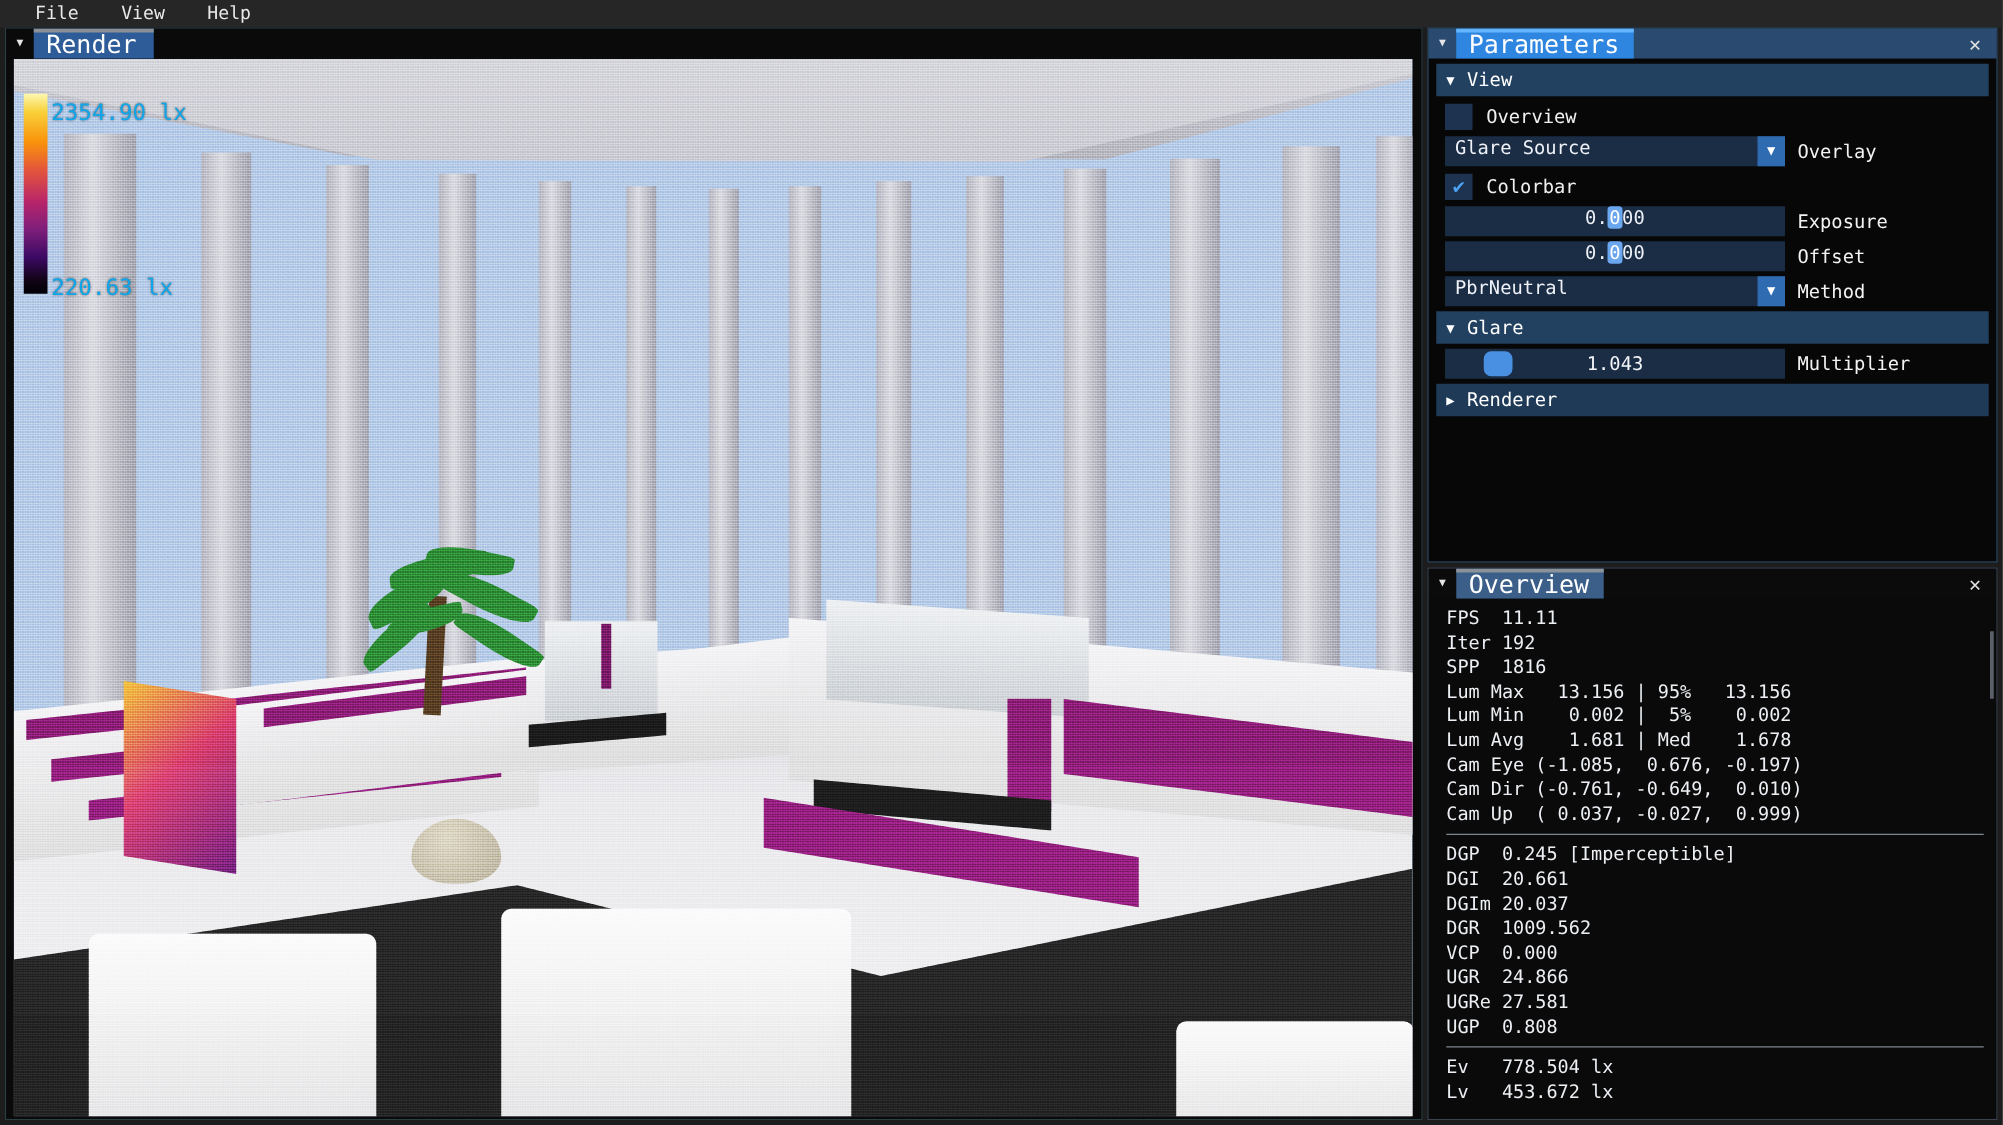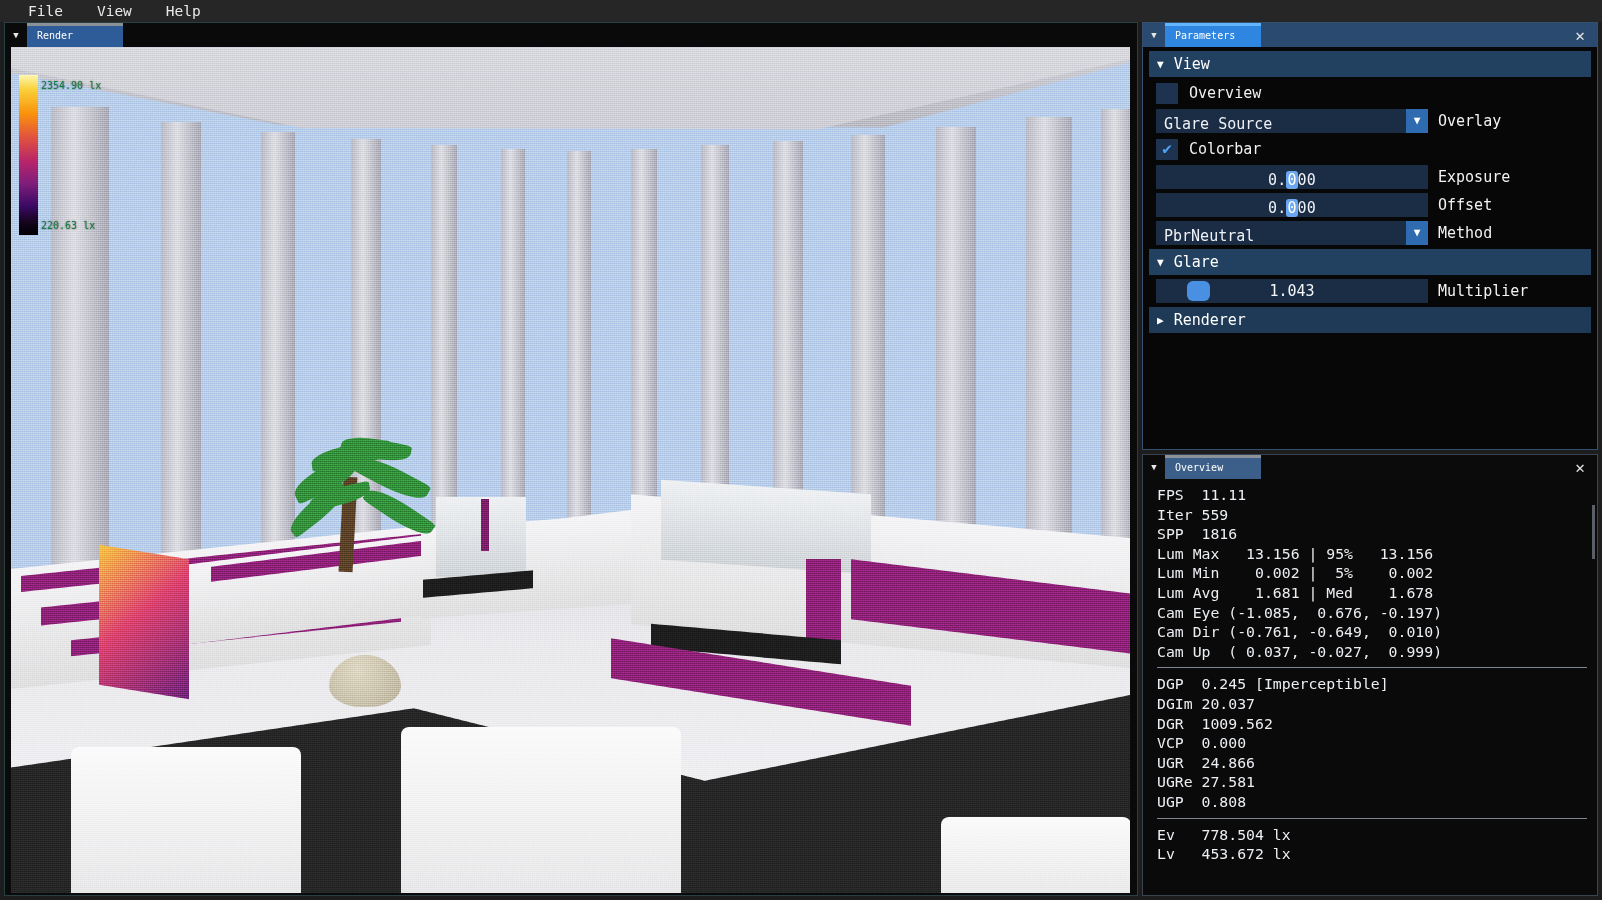--- a/index.html
+++ b/index.html
@@ -71,23 +71,23 @@
 
   .collapse-arrow {
     width: 22px;
     display: flex; align-items: center; justify-content: center;
     color: #e6e6e6;
     font-size: 9px;
     cursor: pointer;
   }
   .tab {
     position: relative;
-    display: flex; align-items: center;
+    display: flex; 
     padding: 0 12px 0 10px;
-    font-size: 10px;
+    font-size: 20px;
     color: #ffffff;
     cursor: pointer;
     min-width: 96px;
   }
   .tab-render { background: #2d5c98; }
   .tab-params { background: #2f86e0; }
   .tab-overview { background: #3b5f88; }
 
   .tab::before {
     content: "";
@@ -210,22 +210,22 @@
       #f9930b 24%,
       #e4563b 38%,
       #b8256a 54%,
       #7d1e7b 68%,
       #3b0963 82%,
       #120417 93%,
       #000004 100%);
   }
   .cb-label {
     position: absolute;
-    color: #15803d;
-    font-size: 10px;
+    color: #0ea5e9;
+    font-size: 18px;
     text-shadow: 0 0 2px rgba(0,0,0,.55);
     white-space: nowrap;
   }
   .cb-top { left: 30px; top: 33px; }
   .cb-bot { left: 30px; top: 173px; }
 
   
   .params-body {
     position: relative;
     width: 100%; height: calc(100% - 24px);
@@ -254,21 +254,21 @@
     display:flex; align-items:center; justify-content:center;
     cursor:pointer;
   }
   .cbox.checked { background:#1e3350; }
   .cbox .tick { color:#4ea3f5; font-size:16px; line-height:1; font-weight:bold; }
   .cbox-label { color:#f0f0f0; font-size:15px; margin-left:11px; }
 
   .field {
     height: 24px;
     background: #1b2c45;
-    display: flex; align-items: flex-end;
+    display: flex; align-items: flex-start;
     padding: 0 8px;
     color: #eef2f8;
     font-size: 15px;
     cursor: text;
     position: relative;
   }
   .field-combo { width: 272px; padding-right: 0; cursor: pointer; }
   .combo-text { flex:1; }
   .combo-arrow {
     width: 22px; height: 24px;
@@ -503,34 +503,35 @@
       </div>
       <div class="tabbar-spacer"></div>
       <div class="tab-close">✕</div>
     </div>
 
     <div class="overview-body">
       <div class="scrollhint"></div>
 
       <div>
         <div class="ov-line">FPS  11.11</div>
-        <div class="ov-line">Iter 559</div>
+        <div class="ov-line">Iter 192</div>
         <div class="ov-line">SPP  1816</div>
         <div class="ov-line">Lum Max   13.156 | 95%   13.156</div>
         <div class="ov-line">Lum Min    0.002 |  5%    0.002</div>
         <div class="ov-line">Lum Avg    1.681 | Med    1.678</div>
         <div class="ov-line">Cam Eye (-1.085,  0.676, -0.197)</div>
         <div class="ov-line">Cam Dir (-0.761, -0.649,  0.010)</div>
         <div class="ov-line">Cam Up  ( 0.037, -0.027,  0.999)</div>
       </div>
 
       <div class="ov-sep"></div>
 
       <div>
         <div class="ov-line">DGP  0.245 [Imperceptible]</div>
+        <div class="ov-line">DGI  20.661</div>
         <div class="ov-line">DGIm 20.037</div>
         <div class="ov-line">DGR  1009.562</div>
         <div class="ov-line">VCP  0.000</div>
         <div class="ov-line">UGR  24.866</div>
         <div class="ov-line">UGRe 27.581</div>
         <div class="ov-line">UGP  0.808</div>
       </div>
 
       <div class="ov-sep"></div>
 

